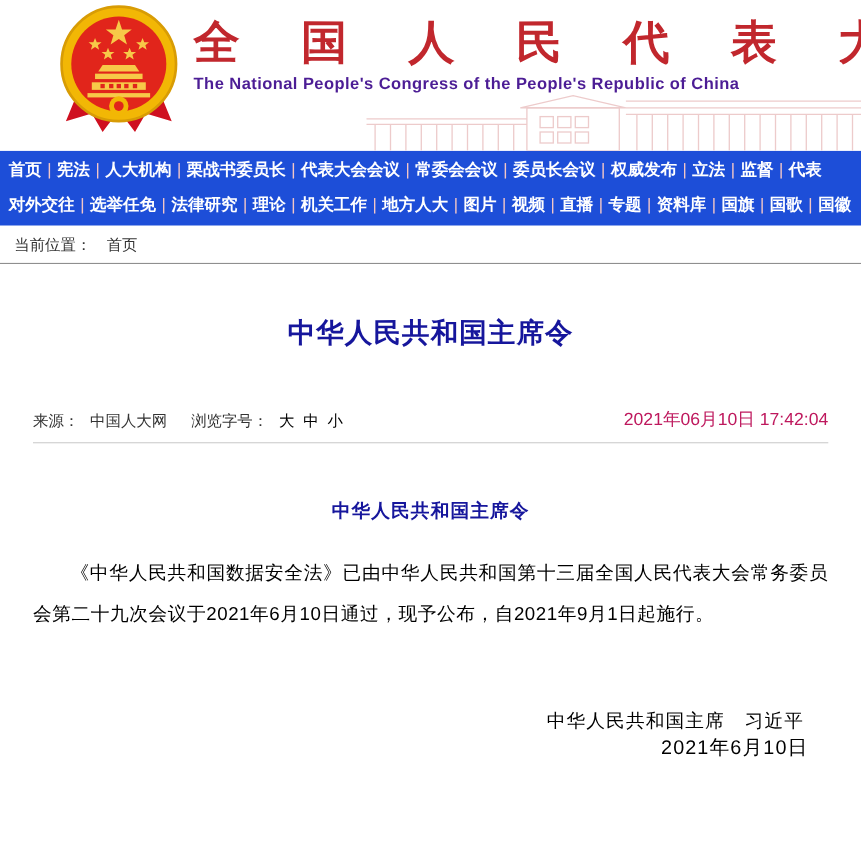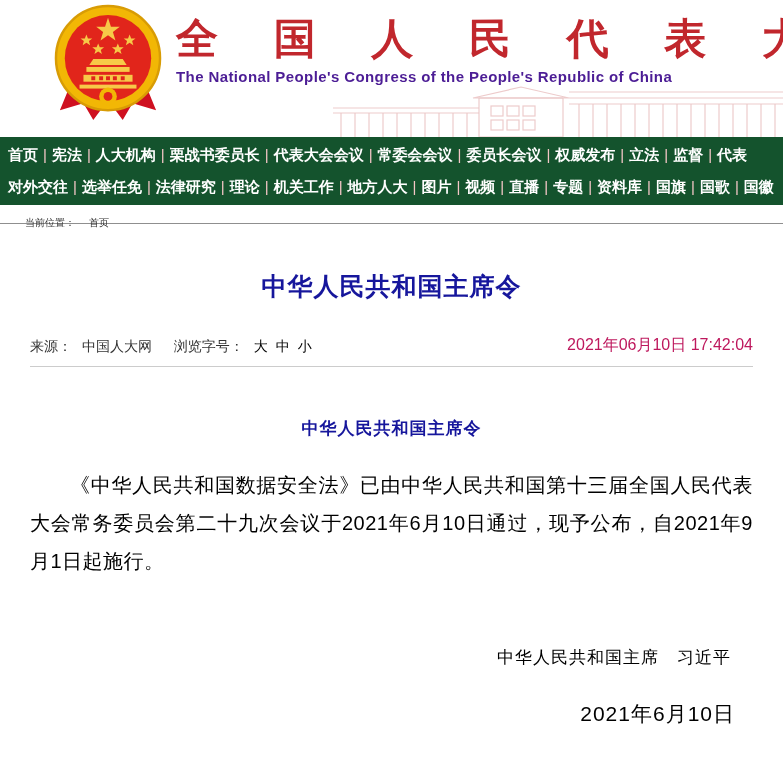--- a/index.html
+++ b/index.html
@@ -15,56 +15,56 @@
   .site-title {
     color:#c1272d; font-size:42px; font-weight:bold; letter-spacing:22px;
     white-space:nowrap; line-height:50px;
   }
   .site-subtitle {
     color:#4c1d95; font-size:15px; font-weight:bold; letter-spacing:0.4px;
     margin-top:4px; white-space:nowrap;
   }
   .building-watermark { position:absolute; right:0; bottom:0; opacity:.85; }
   
-  .main-nav { background:#14532d; color:#fff; padding:2px 0; }
+  .main-nav { background:#1d4ed8; color:#fff; padding:2px 0; }
   .nav-row { padding:0 8px; height:32px; line-height:32px; white-space:nowrap; font-size:15px; font-weight:bold; }
   .nav-row a { color:#fff; text-decoration:none; cursor:pointer; }
   .nav-row .sep { color:#f3c6c6; margin:0 5px; font-weight:normal; }
   
   .breadcrumb-bar {
-    height:19px; line-height:35px; padding:0 25px; font-size:10px; color:#333;
+    height:35px; line-height:35px; padding:0 13px; font-size:14px; color:#333;
     border-bottom:1px solid #8f8f8f;
   }
   .breadcrumb-bar a { color:#333; text-decoration:none; margin-left:14px; cursor:pointer; }
   
   .article { padding:0 30px; }
   .page-title {
     margin-top:46px; text-align:center; color:#16169c;
     font-size:25px; font-weight:bold; letter-spacing:1px;
   }
   .meta-row {
     display:flex; justify-content:space-between; align-items:flex-end;
-    margin-top:32px; padding-bottom:10px; border-bottom:1px solid #cccccc;
+    margin-top:52px; padding-bottom:10px; border-bottom:1px solid #cccccc;
     font-size:14px; color:#333;text-align:center;
   }
   .meta-left span { margin-right:6px; }
   .meta-left .source-value { margin-right:18px; }
   .meta-left a.size-opt { color:#000; text-decoration:none; margin-right:8px; cursor:pointer; }
   .meta-time { font-size:16px; color:#be185d; }
   .body-subtitle {
     margin-top:50px; text-align:center; color:#16169c;
     font-size:17px; font-weight:bold; letter-spacing:1px;
   }
   .decree-number { margin-top:29px; text-align:center; font-size:17px; letter-spacing:1px; }
   .decree-paragraph {
-    margin-top:26px; font-size:20px; line-height:38px; text-indent:2em;
+    margin-top:26px; font-size:17px; line-height:38px; text-indent:2em;
     letter-spacing:0.5px; text-align:justify;
   }
   .signature { margin-top:66px; text-align:right; font-size:17px; padding-right:22px; letter-spacing:1px; }
-  .sign-date { margin-top:31px; text-align:right; font-size:21px; padding-right:18px; letter-spacing:1px; }
+  .sign-date { text-align:right; font-size:18px; padding-right:18px; letter-spacing:1px; }
 </style>
 </head>
 <body>
 
 <div class="site-header">
   <svg class="building-watermark" width="450" height="53" viewBox="0 0 450 53" fill="none" stroke="#eac2c2" stroke-width="1.2">
     <path d="M140 14 L188 3 L236 14 Z"></path>
     <rect x="146" y="14" width="84" height="39"></rect>
     <rect x="158" y="22" width="12" height="10"></rect>
       <rect x="174" y="22" width="12" height="10"></rect>

